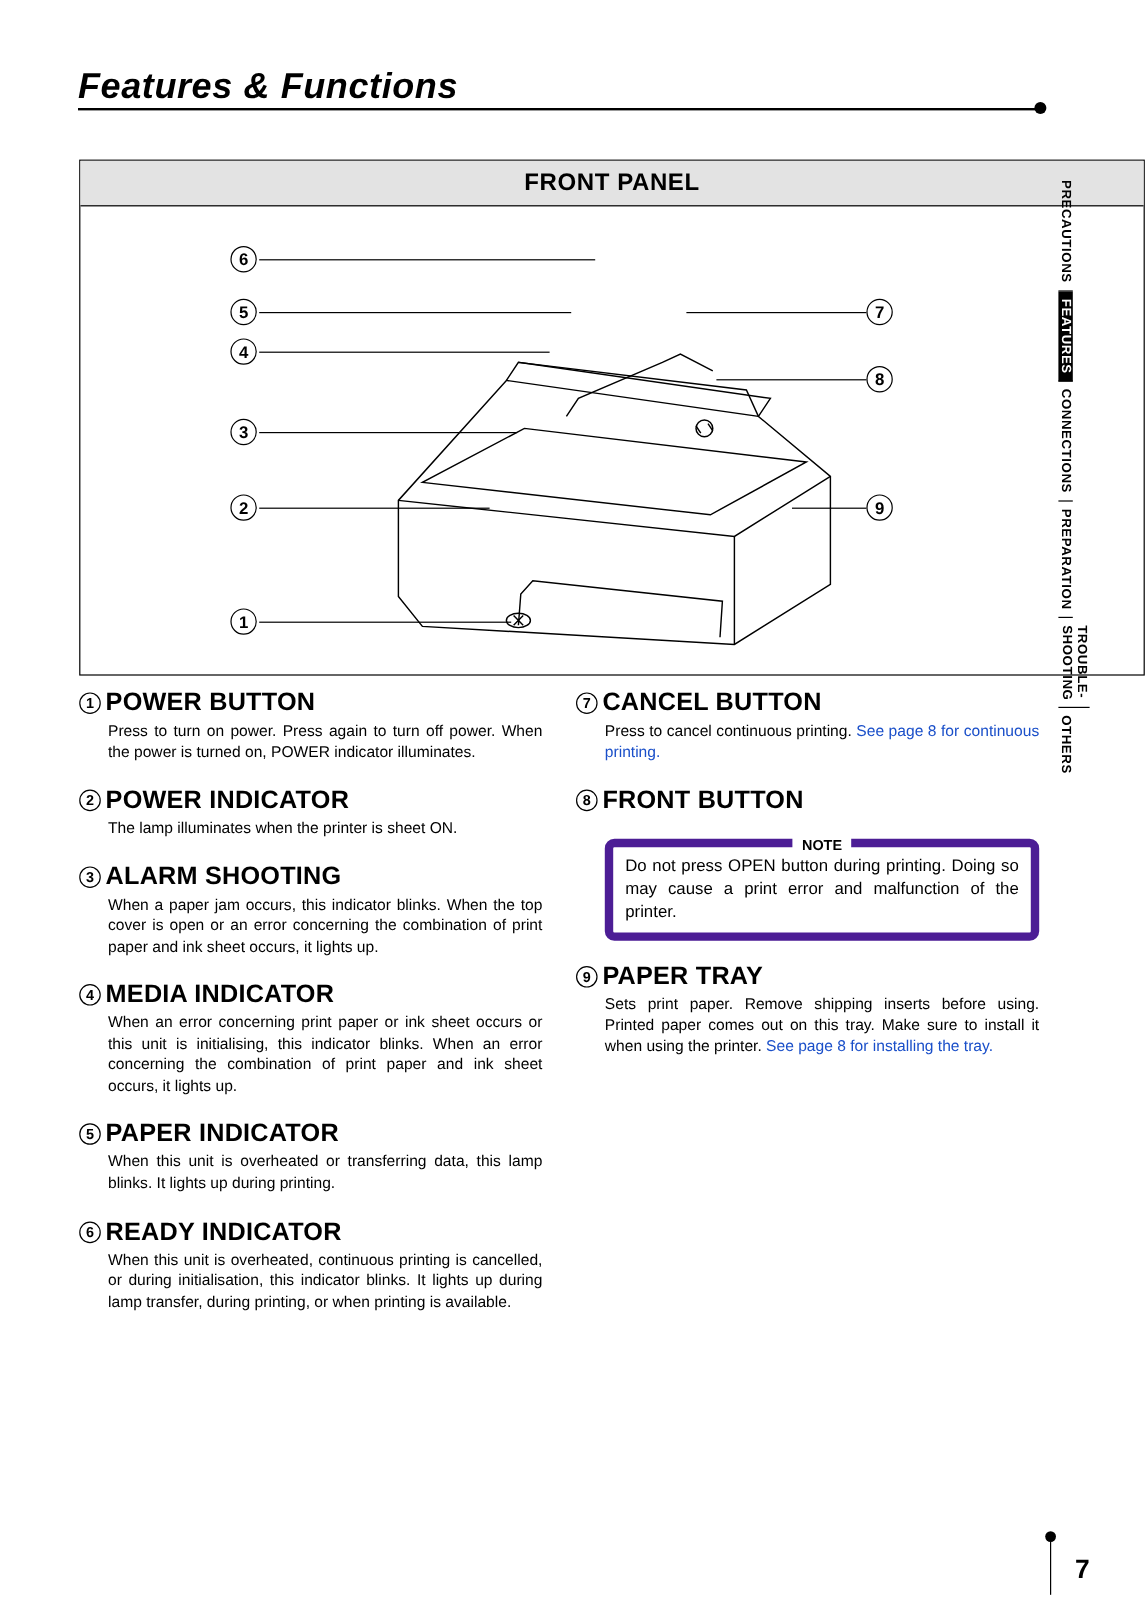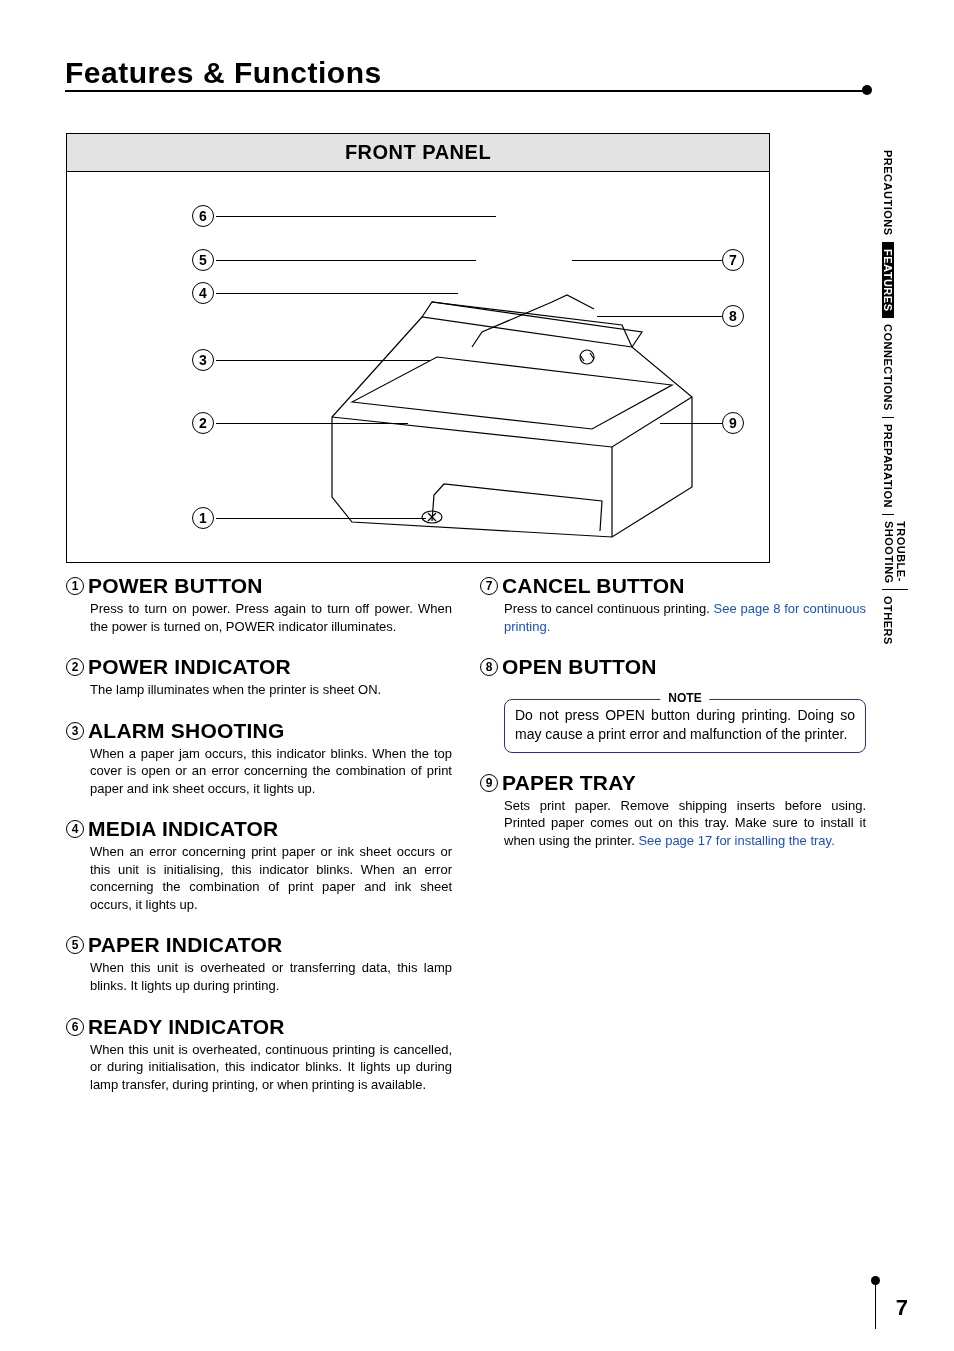--- a/index.html
+++ b/index.html
@@ -10,20 +10,21 @@
     position: relative;
     background: #fff;
     color: #000;
   }
   .page-title {
     position: absolute;
     top: 56px;
     left: 65px;
     font-size: 30px;
     font-weight: bold;
+    font-style: italic;
     letter-spacing: 0.5px;
   }
   .title-rule {
     position: absolute;
     top: 90px;
     left: 65px;
     width: 800px;
     height: 2px;
     background: #000;
   }
@@ -34,21 +35,21 @@
     width: 10px;
     height: 10px;
     border-radius: 50%;
     background: #000;
   }
 
   .panel {
     position: absolute;
     top: 133px;
     left: 66px;
-    width: 704px;
+    width: 888px;
     border: 1px solid #000;
   }
   .panel-heading {
     background: #e3e3e3;
     text-align: center;
     font-weight: bold;
     font-size: 20px;
     letter-spacing: 0.5px;
     padding: 7px 0;
     border-bottom: 1px solid #000;
@@ -119,21 +120,21 @@
   }
   .item-body {
     font-size: 13px;
     line-height: 1.35;
     padding-left: 24px;
     text-align: justify;
   }
   .link { color: #1a4fc9; }
 
   .note-box {
-    border: 1px solid #4c1d95;
+    border: 7px solid #4c1d95;
     border-radius: 8px;
     padding: 6px 10px 8px 10px;
     margin: 0 0 18px 24px;
     position: relative;
   }
   .note-label {
     position: absolute;
     top: -9px;
     left: 50%;
     transform: translateX(-50%);
@@ -306,33 +307,33 @@
       <div class="item">
         <div class="item-head">
           <span class="circ-num">7</span>
           <span class="item-title">CANCEL BUTTON</span>
         </div>
         <div class="item-body">Press to cancel continuous printing. <span class="link">See page 8 for continuous printing.</span></div>
       </div>
       <div class="item">
         <div class="item-head">
           <span class="circ-num">8</span>
-          <span class="item-title">OPEN BUTTON</span>
+          <span class="item-title">FRONT BUTTON</span>
         </div>
       </div>
       <div class="note-box">
         <div class="note-label">NOTE</div>
         <div class="note-text">Do not press OPEN button during printing. Doing so may cause a print error and malfunction of the printer.</div>
       </div>
       <div class="item">
         <div class="item-head">
           <span class="circ-num">9</span>
           <span class="item-title">PAPER TRAY</span>
         </div>
-        <div class="item-body">Sets print paper. Remove shipping inserts before using. Printed paper comes out on this tray. Make sure to install it when using the printer. <span class="link">See page 17 for installing the tray.</span></div>
+        <div class="item-body">Sets print paper. Remove shipping inserts before using. Printed paper comes out on this tray. Make sure to install it when using the printer. <span class="link">See page 8 for installing the tray.</span></div>
       </div>
     </div>
 </div>
 
 <div class="side-tabs" id="side-tabs">
     <div class="tab">PRECAUTIONS</div>
     <div class="tab active">FEATURES</div>
     <div class="tab">CONNECTIONS</div>
     <div class="tab">PREPARATION</div>
     <div class="tab tab-multi"><span class="tab-line2">SHOOTING</span><span class="tab-line1">TROUBLE-</span></div>

